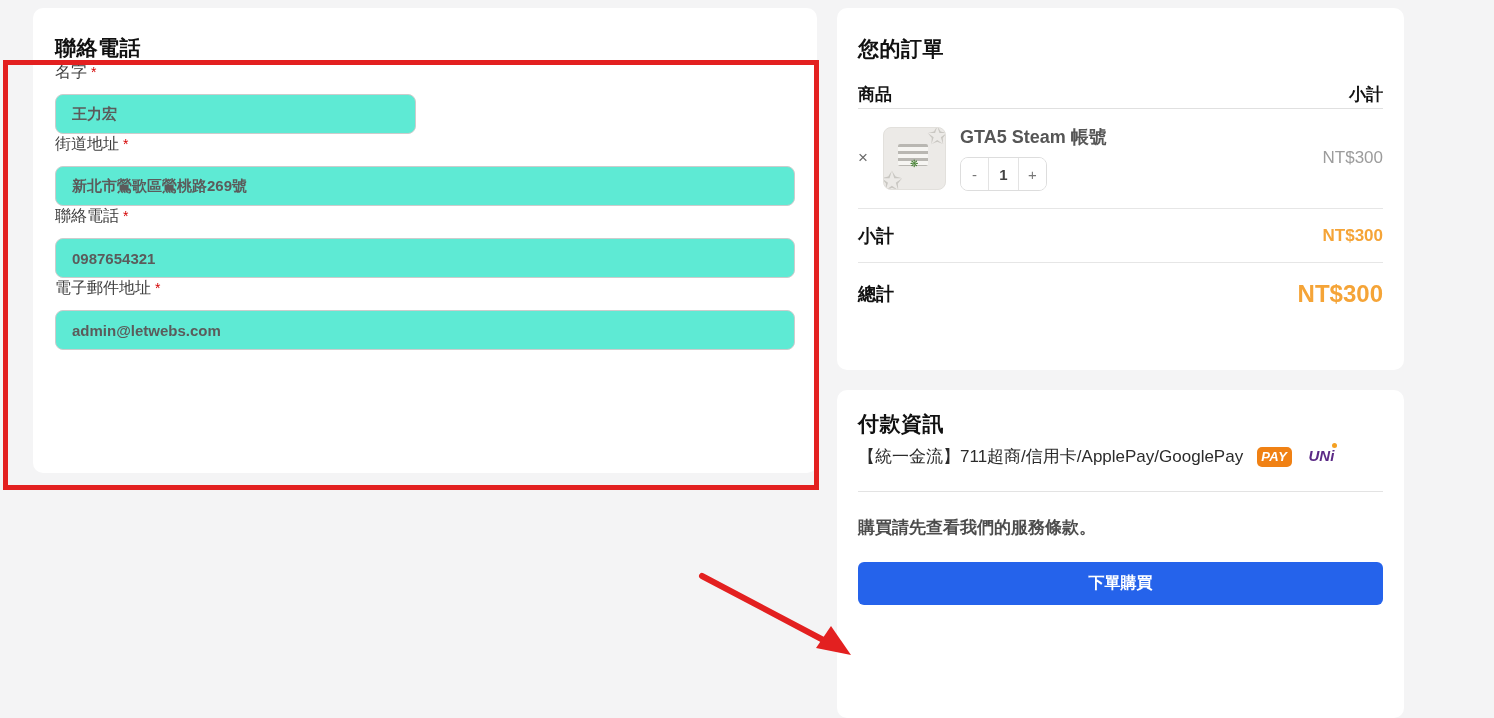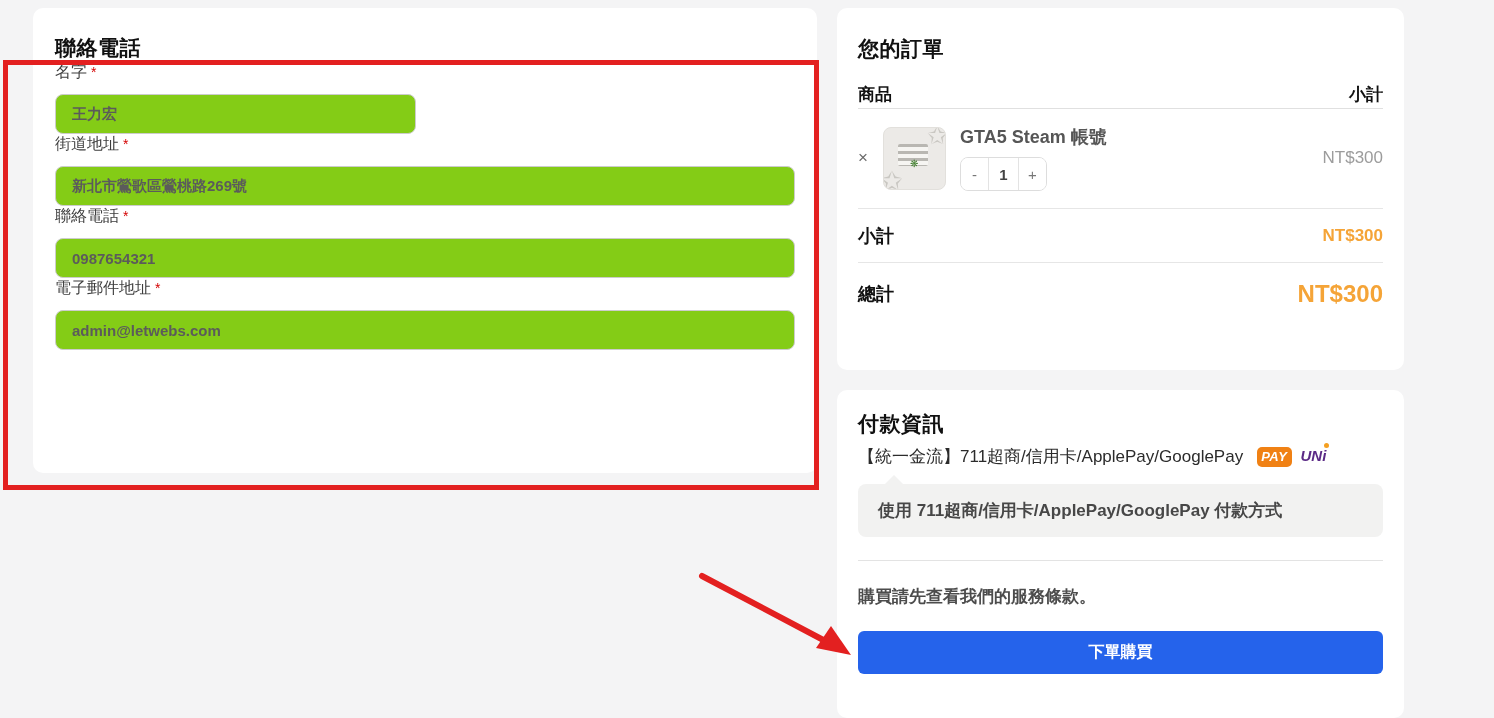--- a/index.html
+++ b/index.html
@@ -13,21 +13,21 @@
   .card { background:#fff; border-radius:10px; position:absolute; }
 
   
   .billing-card { left:33px; top:8px; width:784px; height:465px; padding:26px 22px; }
   .section-title { font-size:21px; font-weight:bold; color:#111; letter-spacing:.5px; }
   .field { }
   .field-label { font-size:16px; color:#3d3d3d; }
   .req { color:#d40000; margin-left:4px; font-size:14px; }
   .text-input {
     display:block; margin-top:11px; height:40px; width:100%;
-    border:1px solid #ccc; border-radius:8px; background:#84cc16;
+    border:1px solid #ccc; border-radius:8px; background:#5eead4;
     padding:0 16px; font-size:15px; font-weight:bold; color:#5b5b5b;
     font-family:"Liberation Sans","DejaVu Sans",sans-serif; outline:none;
   }
   .text-input.short { width:361px; }
 
   
   .anno-rect {
     position:absolute; left:3px; top:60px; width:816px; height:430px;
     border:5px solid #e32020; pointer-events:none; z-index:50;
   }
@@ -72,21 +72,21 @@
   .totals-row { display:flex; justify-content:space-between; align-items:center;
      padding:15px 0 14px 0; border-bottom:1px solid #e6e6e6; }
   .totals-row.last { border-bottom:none; padding-top:17px; }
   .totals-label { font-size:18px; font-weight:bold; color:#111; }
   .totals-value { font-size:17px; font-weight:bold; color:#f5a437; }
   .totals-value.big { font-size:24px; }
 
   
   .payment-card { left:837px; top:390px; width:567px; height:328px; padding:20px 21px 0 21px; }
   .pay-method-line { display:flex; align-items:center; margin-top:7px; font-size:17px; color:#2b2b2b; }
-  .payuni { display:inline-flex; align-items:flex-start; margin-left:14px; position:relative; }
+  .payuni { display:inline-flex; align-items:flex-start; margin-left:14px; position:relative;gap:8px; }
   .payuni .pay {
     background:#f08114; color:#fff; font-weight:bold; font-style:italic;
     font-size:13px; padding:2px 5px 3px 4px; border-radius:5px; letter-spacing:.5px;
   }
   .payuni .uni {
     color:#5b2a86; font-weight:bold; font-style:italic; font-size:15px; margin-left:8px; position:relative;
   }
   .payuni .dot {
     position:absolute; right:-3px; top:-4px; width:5px; height:5px; border-radius:50%; background:#f5a021;
   }
@@ -183,23 +183,20 @@
 
   <div class="pay-method-line">
     <span>【統一金流】711超商/信用卡/ApplePay/GooglePay</span>
     <span class="payuni">
       <span class="pay">PAY</span>
       <span class="uni">UNi</span>
       <span class="dot"></span>
     </span>
   </div>
 
-  <div class="pay-bubble">
-    <span>使用 711超商/信用卡/ApplePay/GooglePay 付款方式</span>
-  </div>
 
   <div class="pay-divider"></div>
 
   <div class="terms-line">購買請先查看我們的服務條款。</div>
 
   <button class="submit-btn">下單購買</button>
 </div>
 
 <div class="anno-rect"></div>
 <svg class="anno-arrow" viewBox="0 0 175 110" xmlns="http://www.w3.org/2000/svg">

